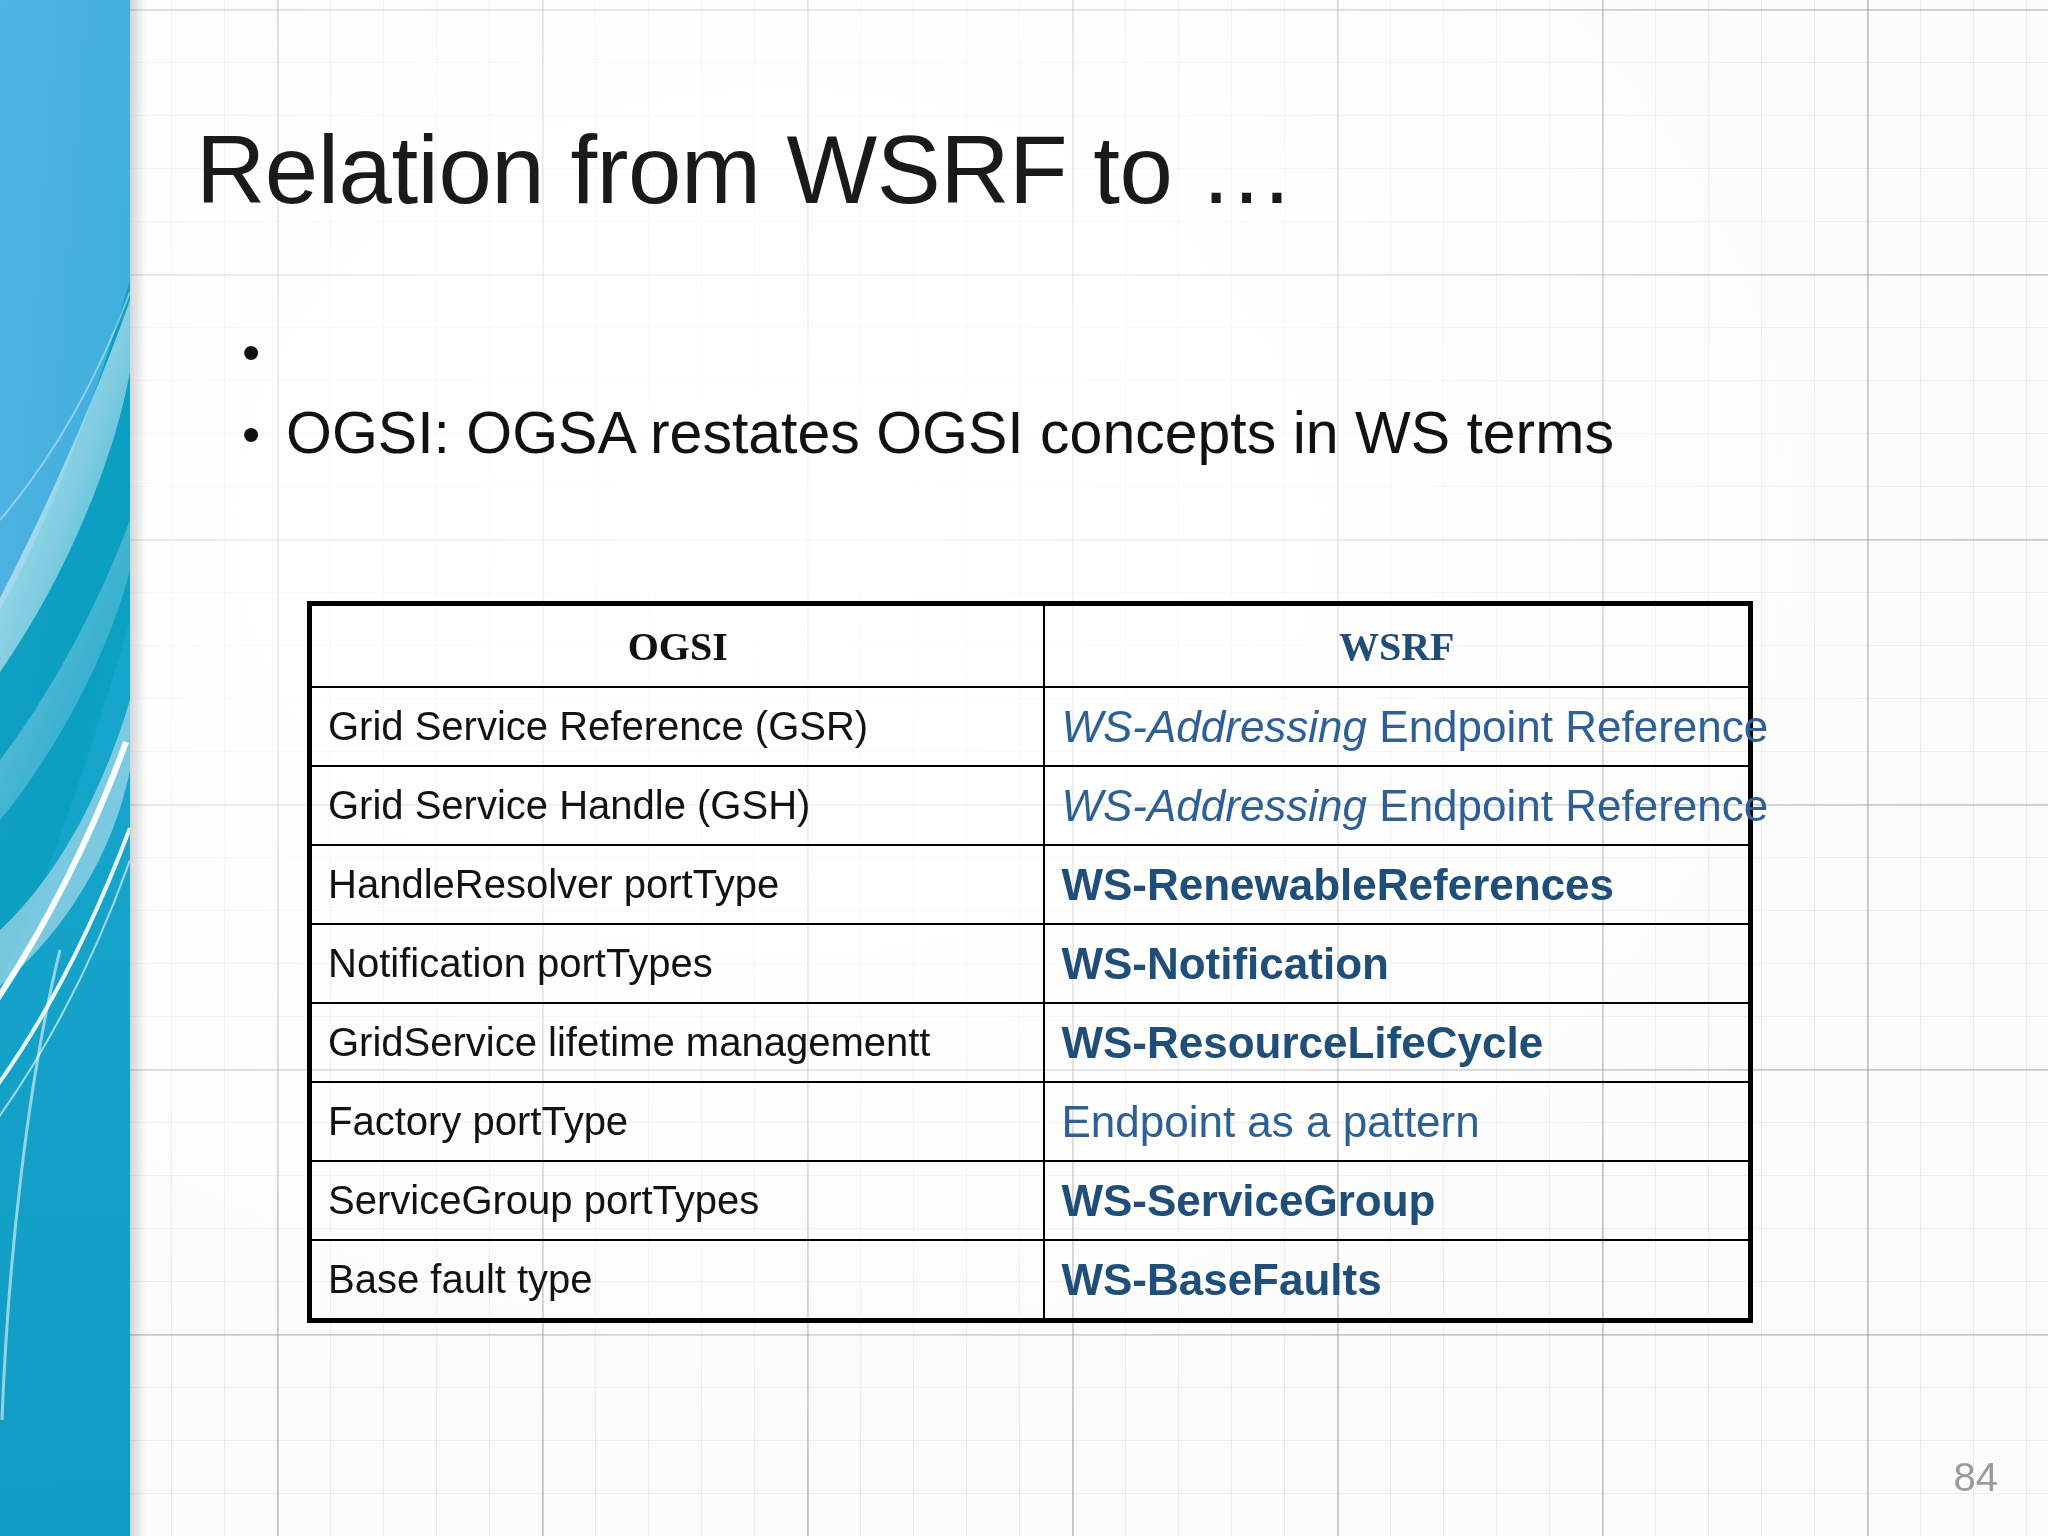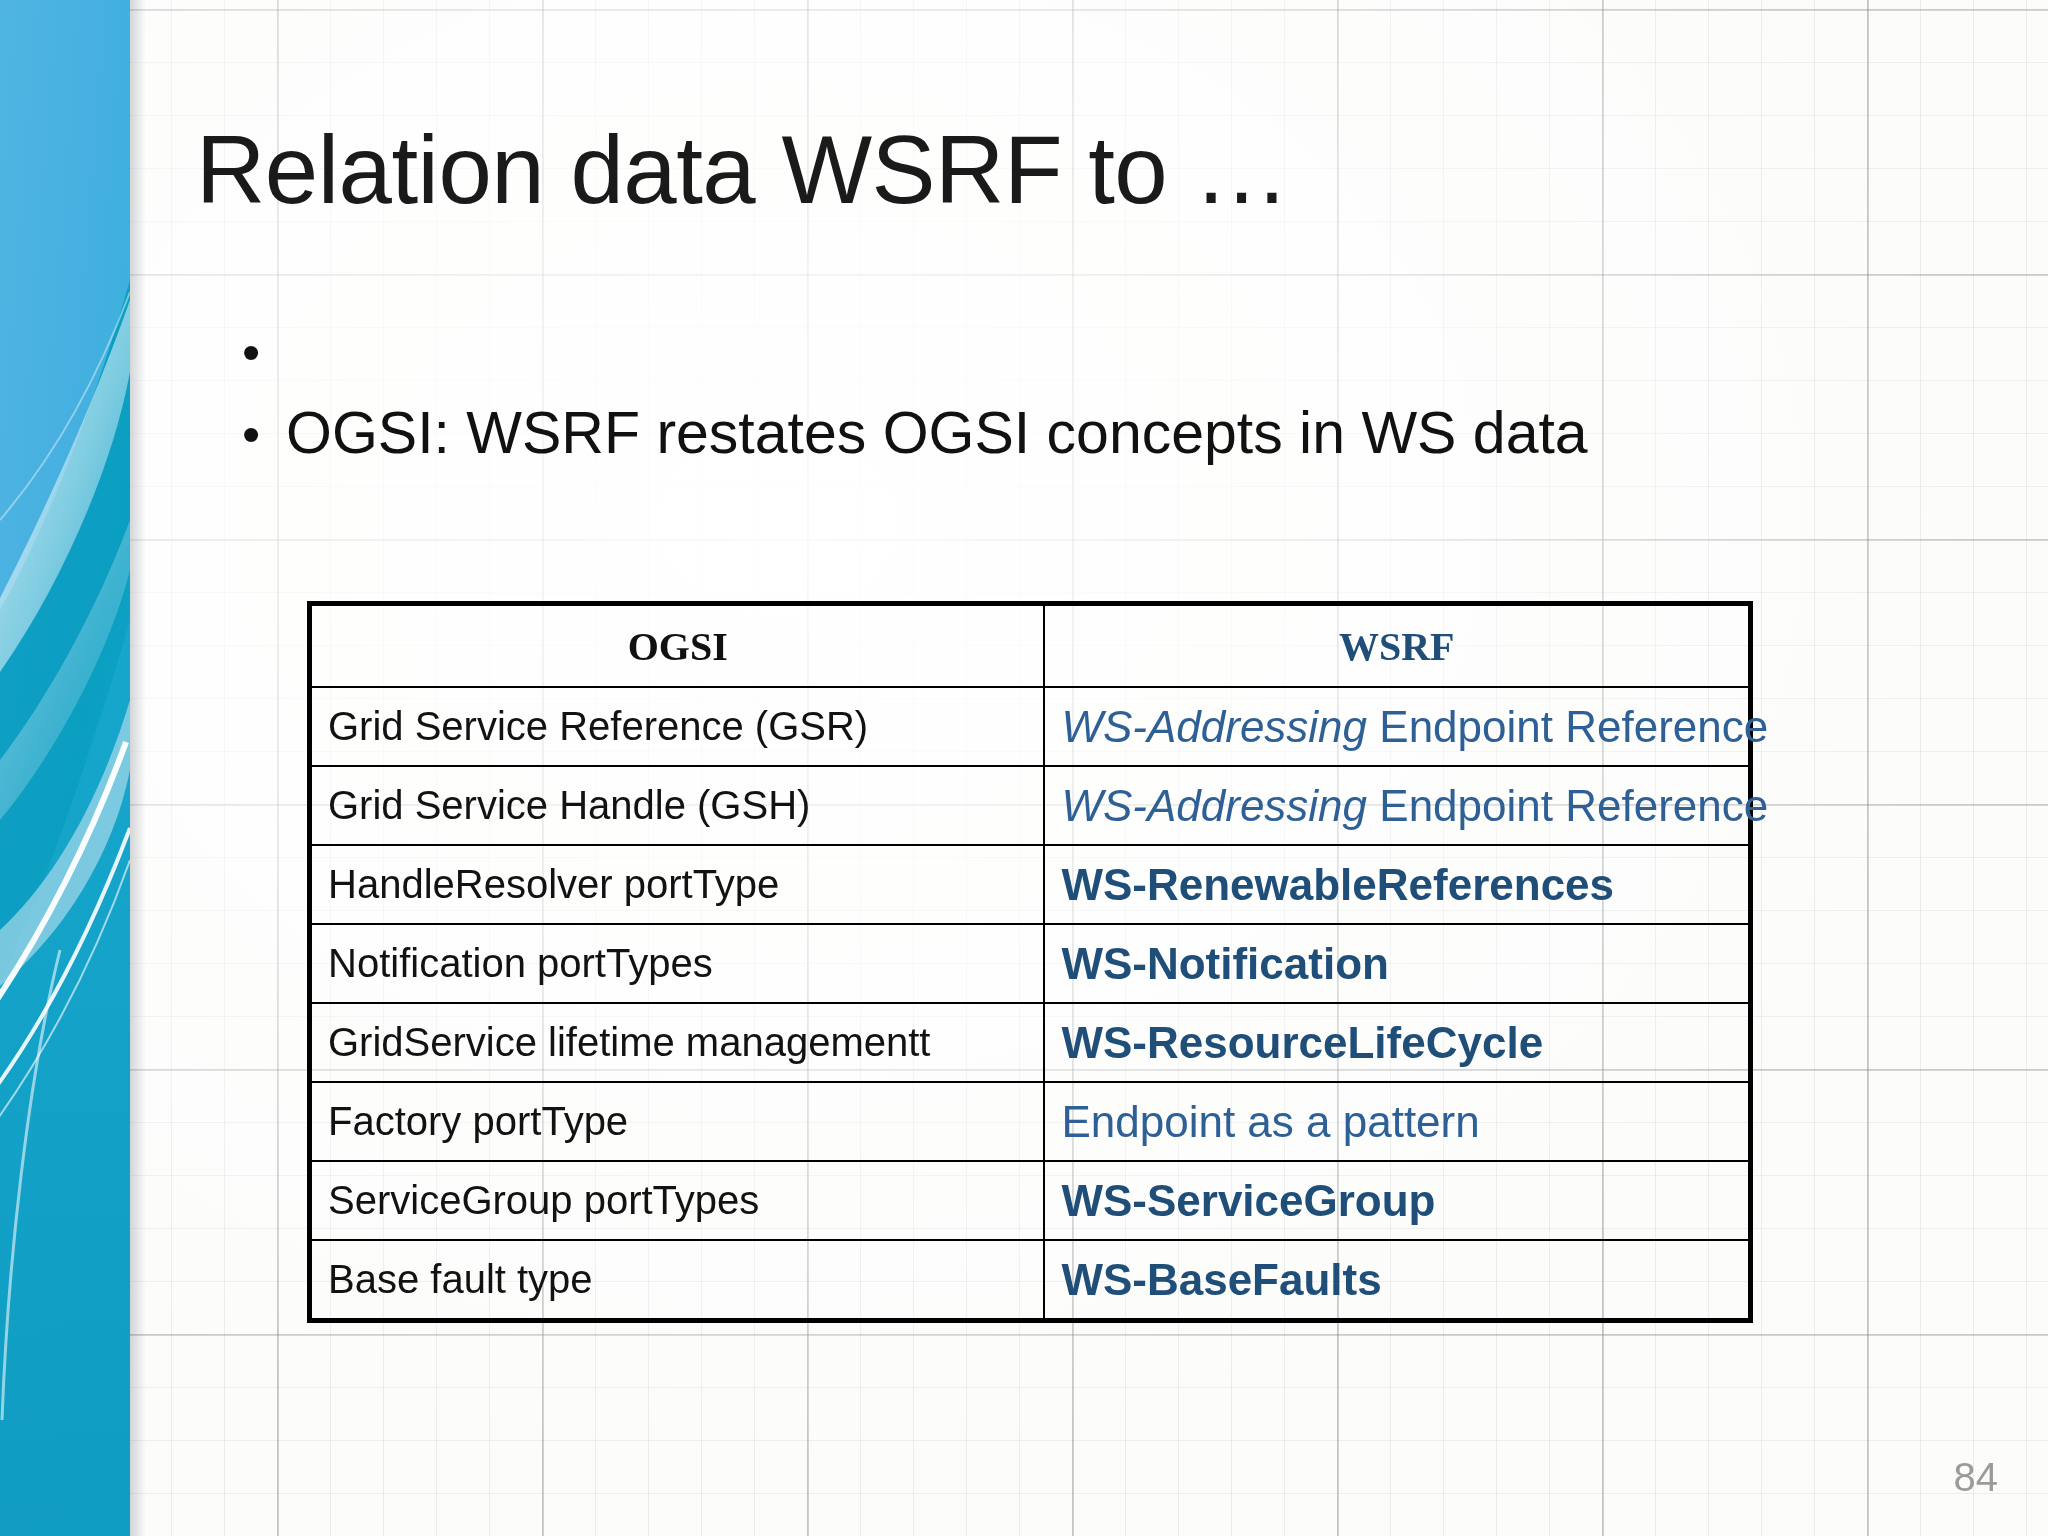--- a/index.html
+++ b/index.html
@@ -222,29 +222,29 @@
 
       <path d="M130,828 C 96,918 52,1010 -6,1090" fill="none" stroke="#ffffff" stroke-width="4" opacity="0.9"></path>
       <path d="M130,860 C 98,950 54,1040 -6,1124" fill="none" stroke="#eaf8fc" stroke-width="2" opacity="0.65"></path>
       <path d="M126,742 C 92,836 44,930 -6,1004" fill="none" stroke="#ffffff" stroke-width="6" opacity="0.95"></path>
       <path d="M60,950 C 28,1080 8,1260 2,1420" fill="none" stroke="#ffffff" stroke-width="3" opacity="0.55"></path>
       <path d="M130,292 C 100,372 58,452 0,520" fill="none" stroke="#d9f0f8" stroke-width="2" opacity="0.5"></path>
     </svg>
   </div>
   <div id="sidebar-shadow"></div>
 
-  <div id="title">Relation data WSRF to …</div>
+  <div id="title">Relation from WSRF to …</div>
 
   <div id="bullets">
     <div class="bullet-row">
       <div class="bullet-dot">•</div>
     </div>
     <div class="bullet-row">
       <div class="bullet-dot">•</div>
-      <div class="bullet-text">OGSI: WSRF restates OGSI concepts in WS data</div>
+      <div class="bullet-text">OGSI: OGSA restates OGSI concepts in WS terms</div>
     </div>
   </div>
 
   <div id="mapping-table-wrap">
     <table class="mapping">
       <colgroup>
           <col class="c1">
           <col class="c2">
         </colgroup>
       <thead>

